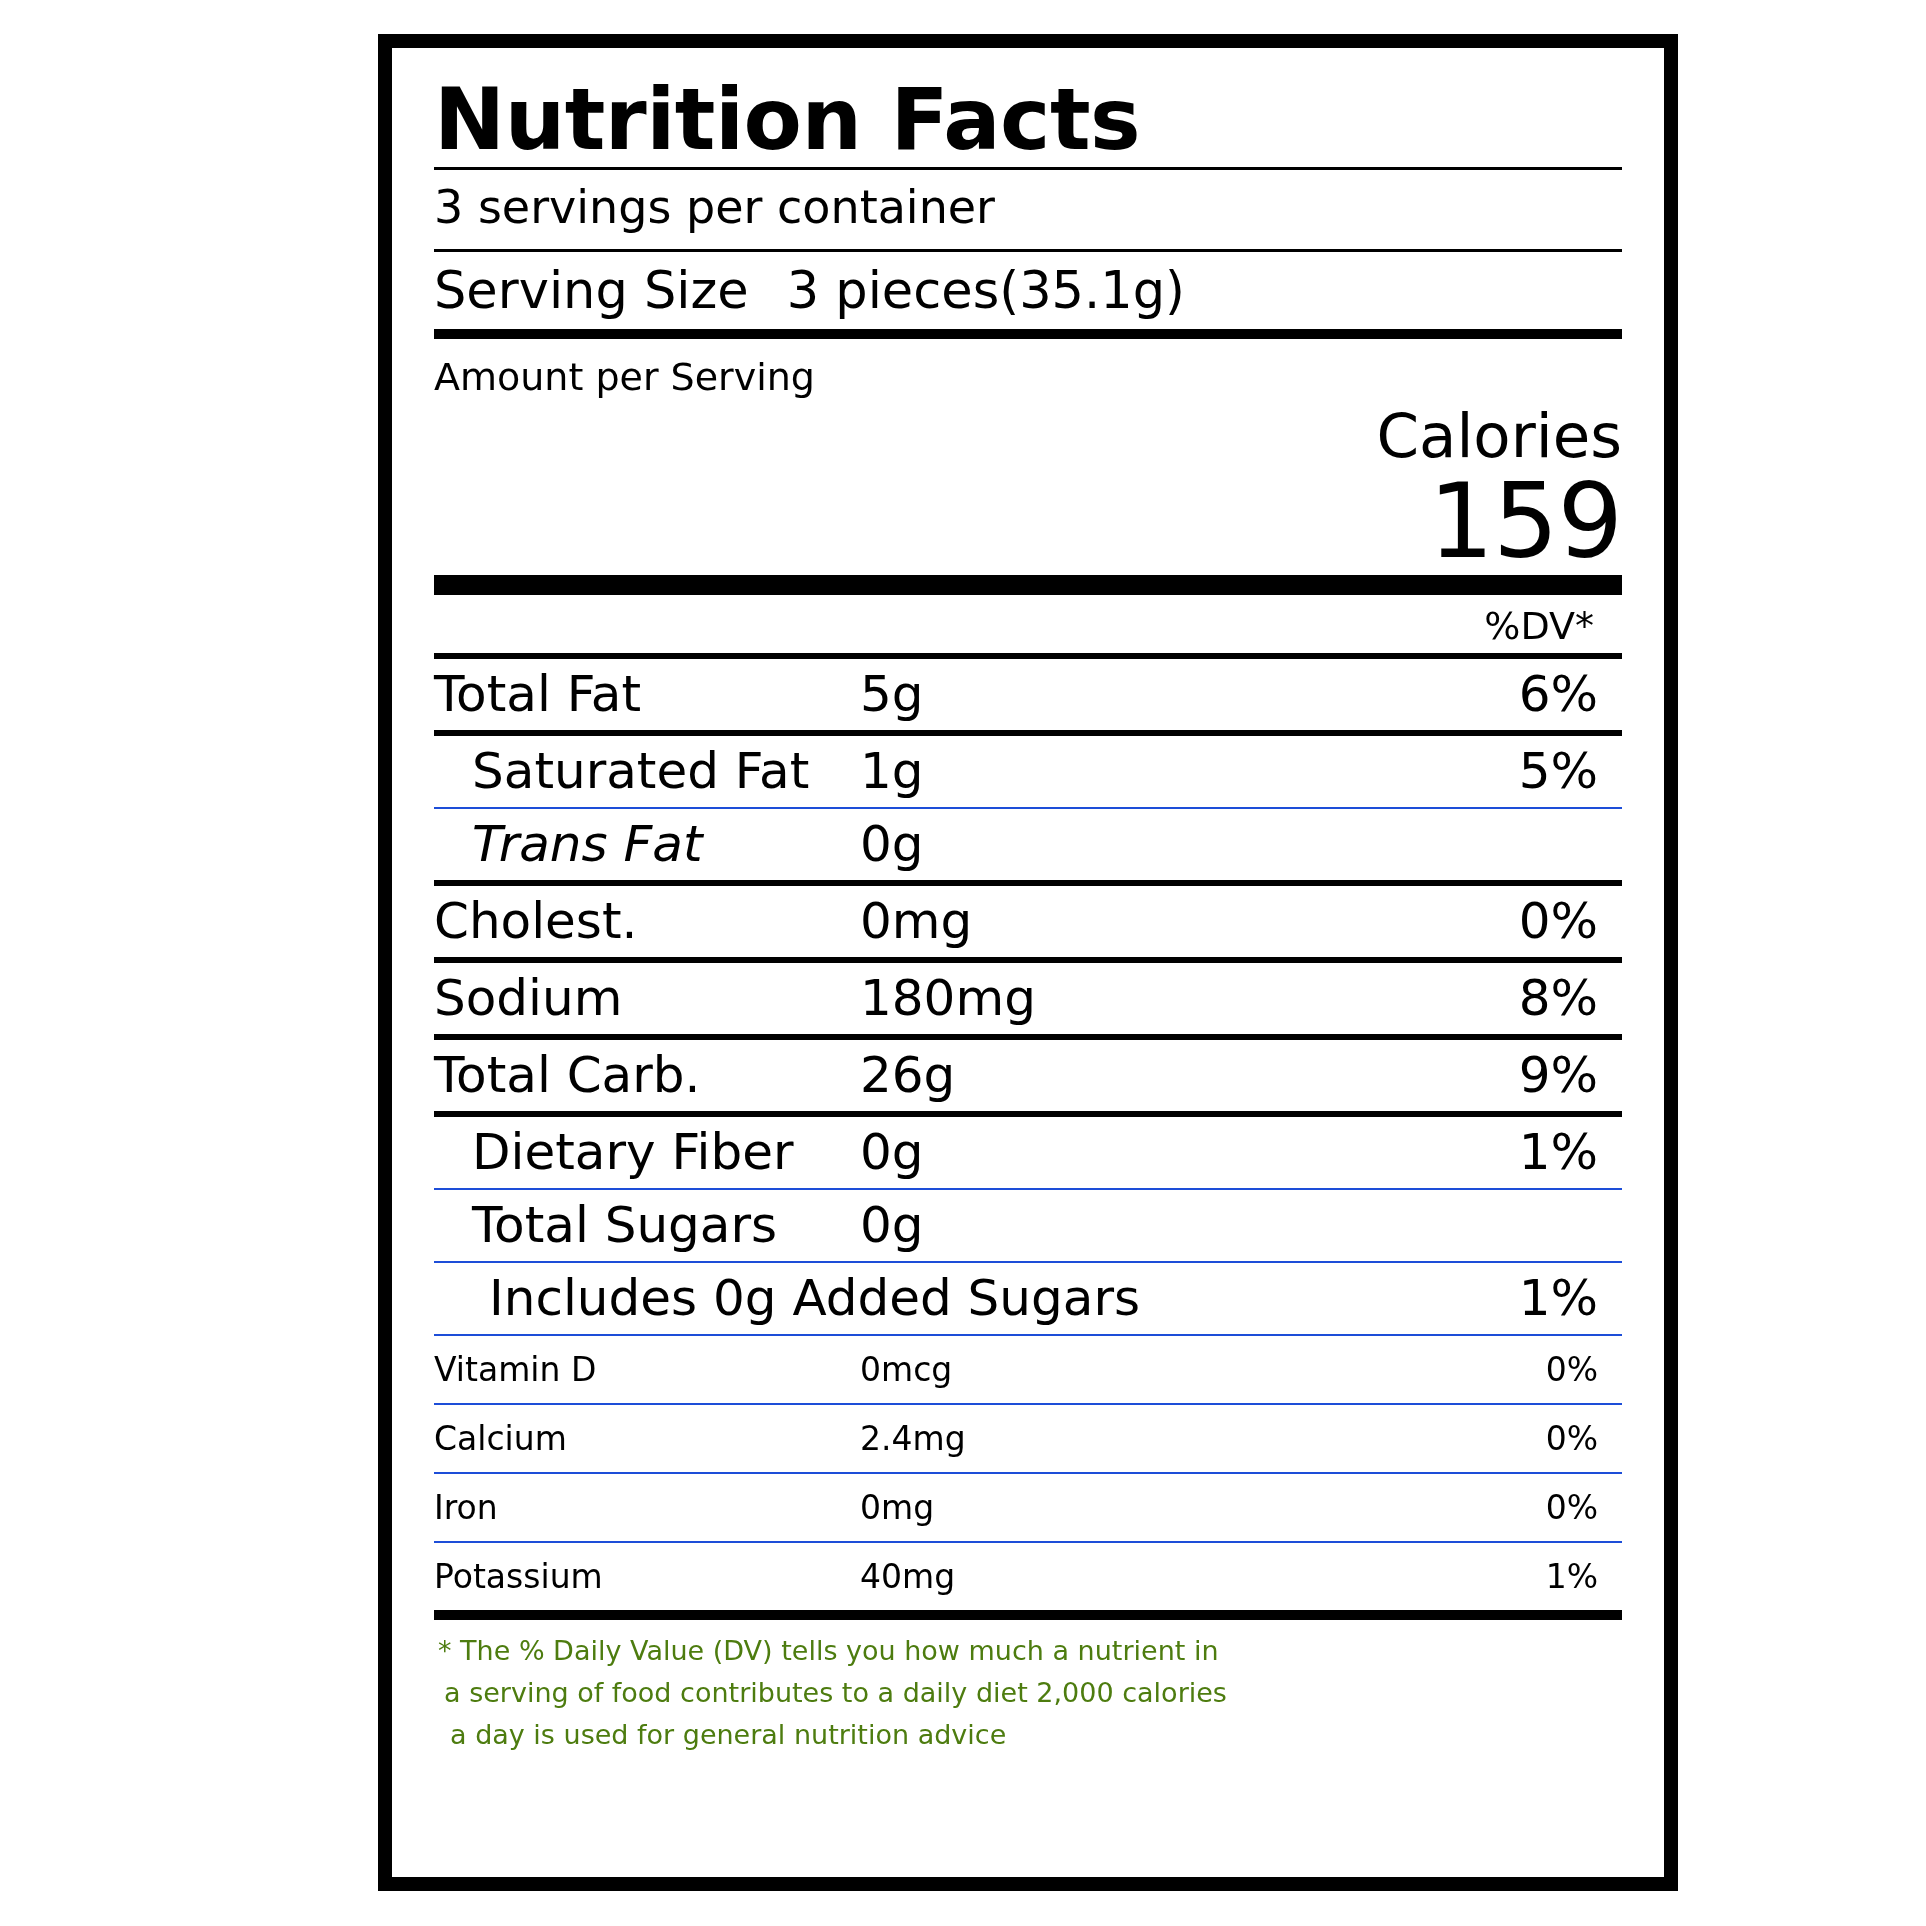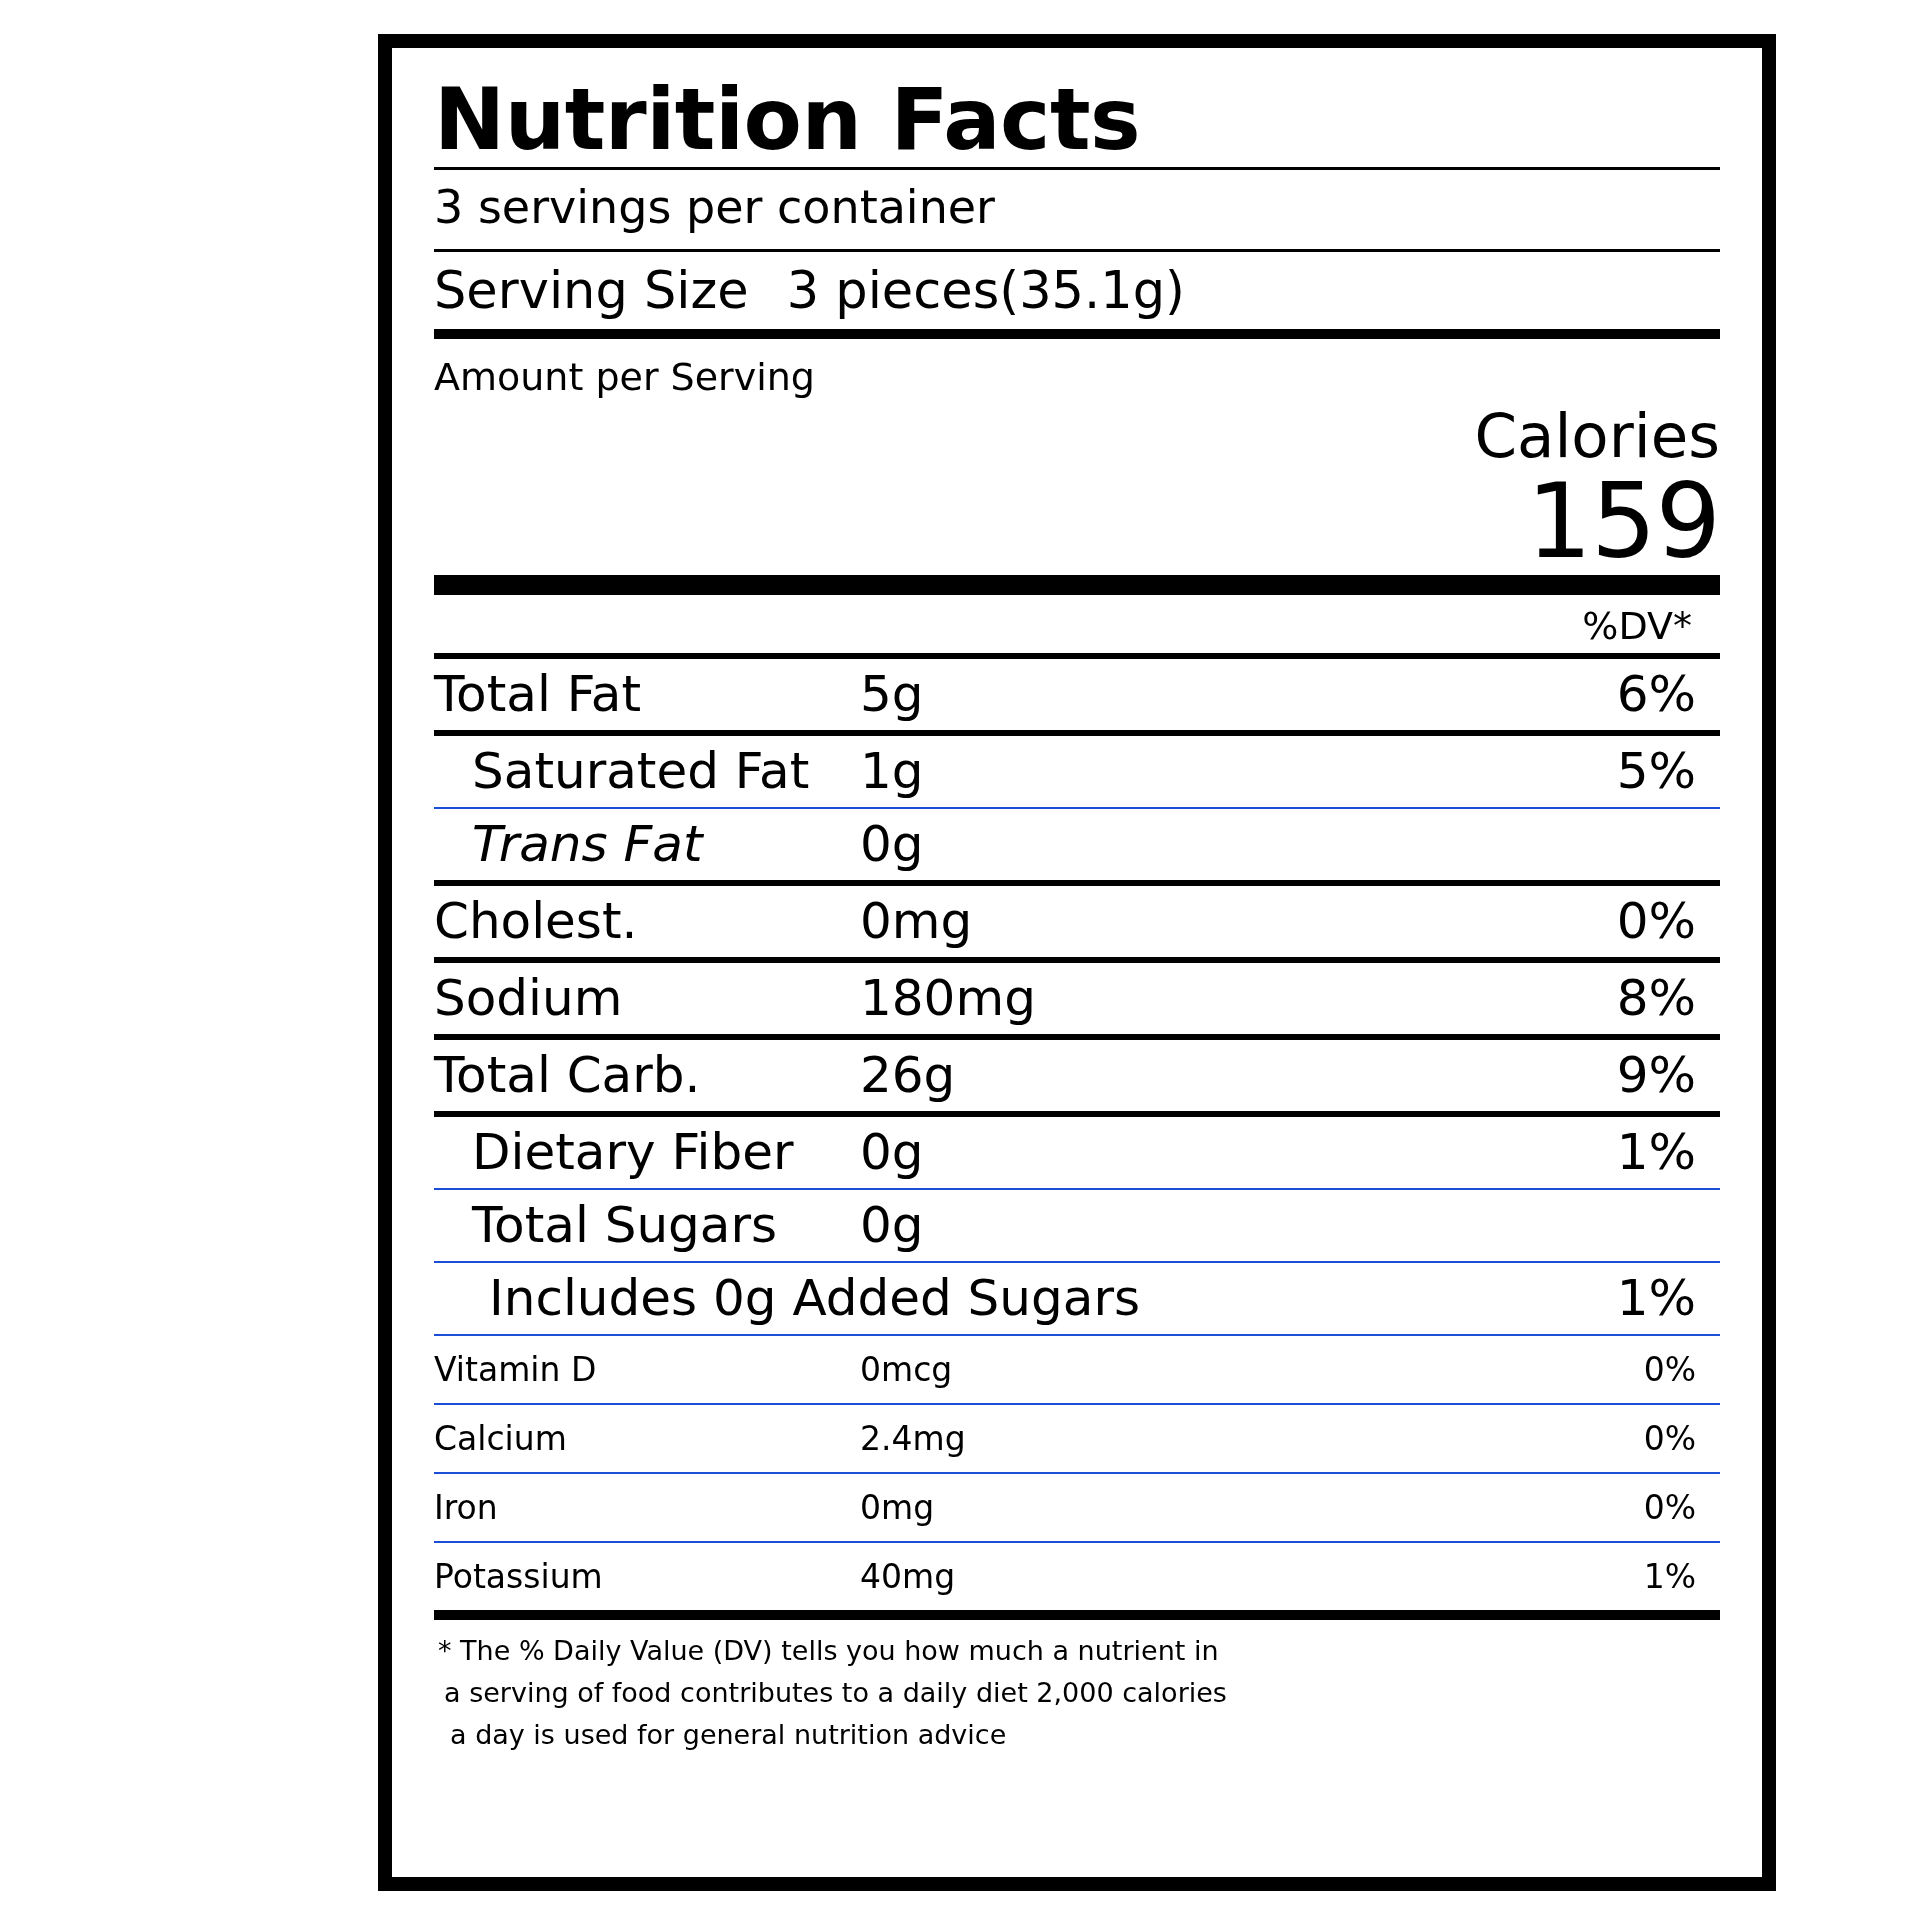--- a/index.html
+++ b/index.html
@@ -21,21 +21,21 @@
     height: 1927px;
     background: #ffffff;
     box-sizing: border-box;
   }
 
   
   .label-frame {
     position: absolute;
     left: 378px;
     top: 34px;
-    width: 1398px;
+    width: 1300px;
     height: 1857px;
     border: 14px solid #000000;
     background: #ffffff;
     box-sizing: border-box;
   }
 
   .label-inner {
     position: absolute;
     left: 42px;
     top: 24px;
@@ -139,21 +139,21 @@
   
   .nutrient-row.wide .n-name { width: auto; flex: 1 1 auto; padding-left: 55px; }
 
   .small-vit { font-size: 33px; line-height: 59px; }
 
   
   .footnote {
     font-size: 27px;
     line-height: 42px;
     padding-top: 10px;
-    color: #000000;
+    color: #4d7c0f;
   }
   .footnote div { white-space: nowrap; }
   .fn-l1 { padding-left: 4px; }
   .fn-l2 { padding-left: 10px; }
   .fn-l3 { padding-left: 16px; }
 </style>
 </head>
 <body>
 
 <div class="page">

